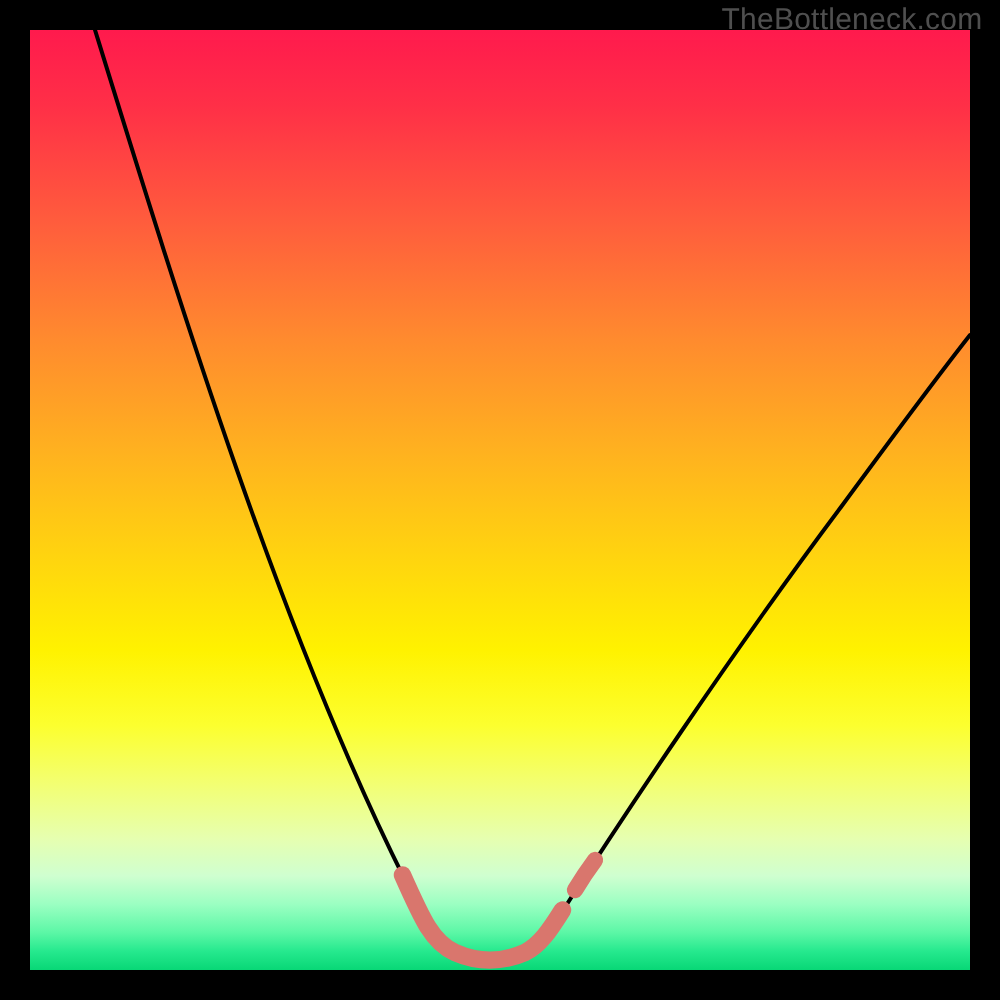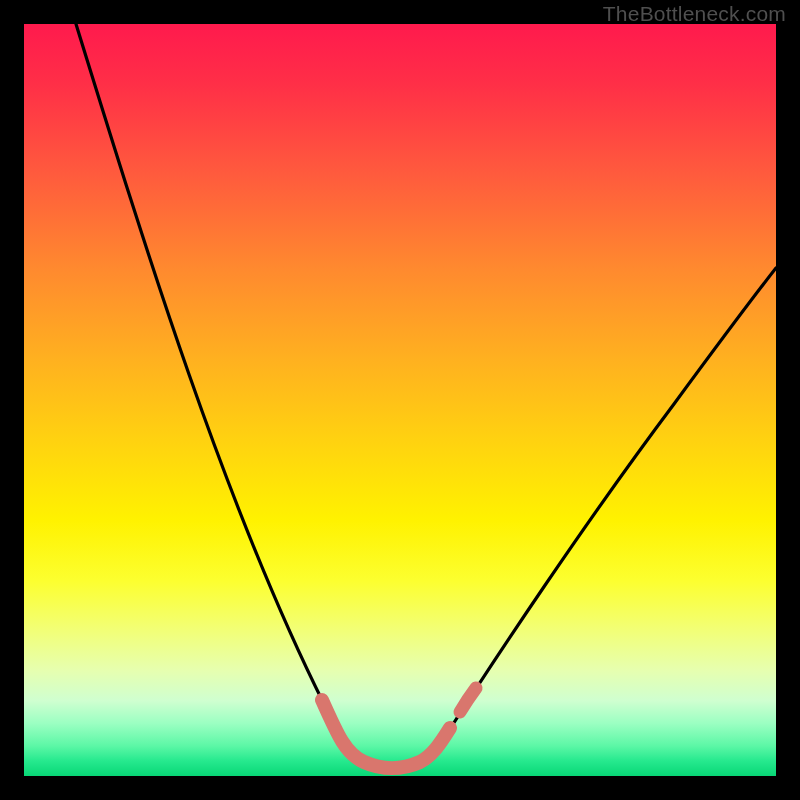--- a/index.html
+++ b/index.html
@@ -32,21 +32,21 @@
       #9bffc2 93%,
       #5cf7a6 96%,
       #26e98e 98%,
       #08d776 100%);
   }
   .watermark {
     position: absolute;
     top: 2px;
     right: 14px;
     color: #4f4f4f;
-    font-size: 21px;
+    font-size: 24px;
     font-weight: 500;
     letter-spacing: 0.2px;
   }
   svg.curve {
     position: absolute;
     left: 0;
     top: 0;
     width: 752px;
     height: 752px;
     pointer-events: none;

